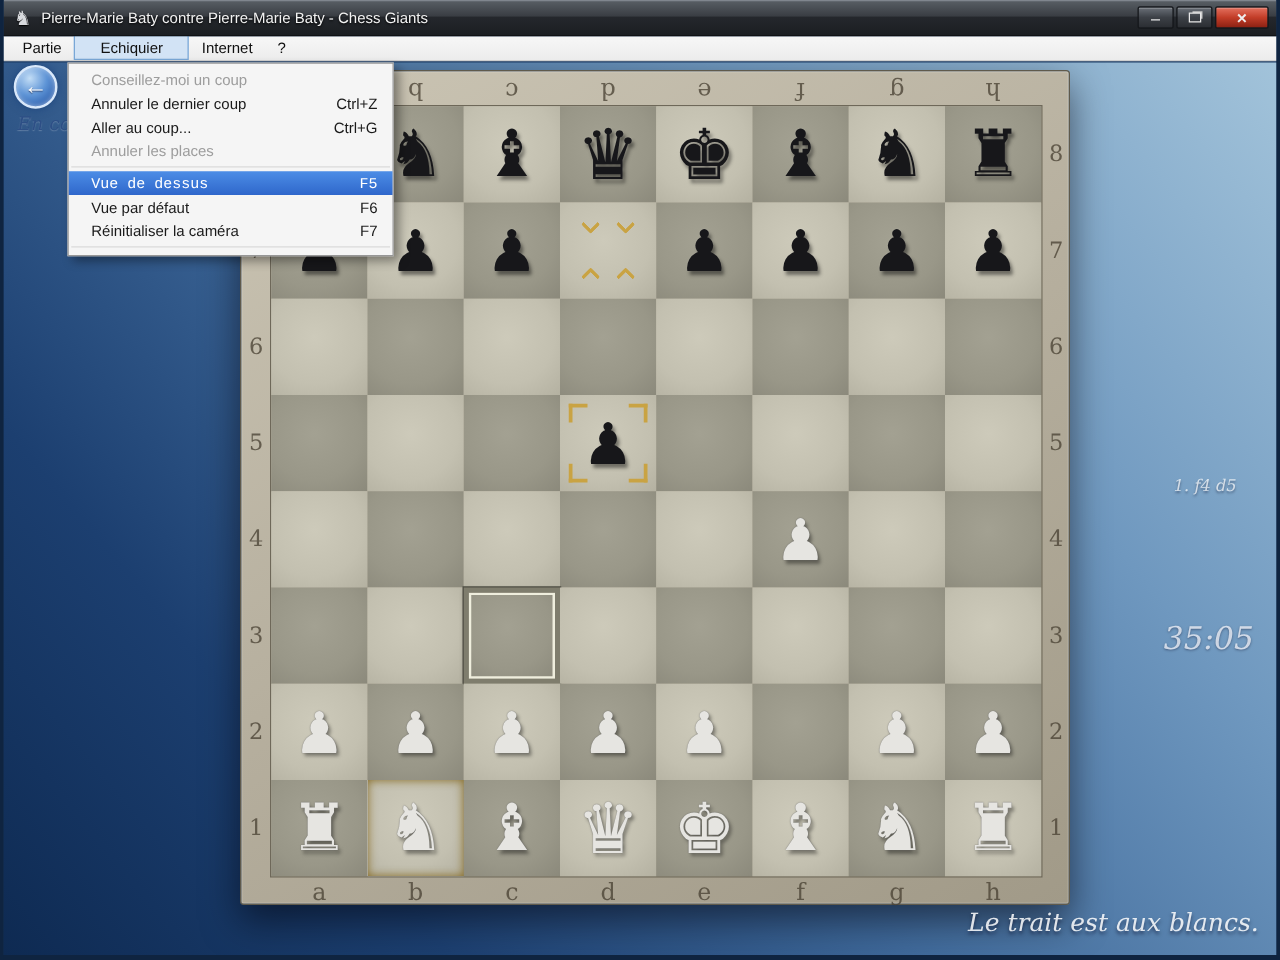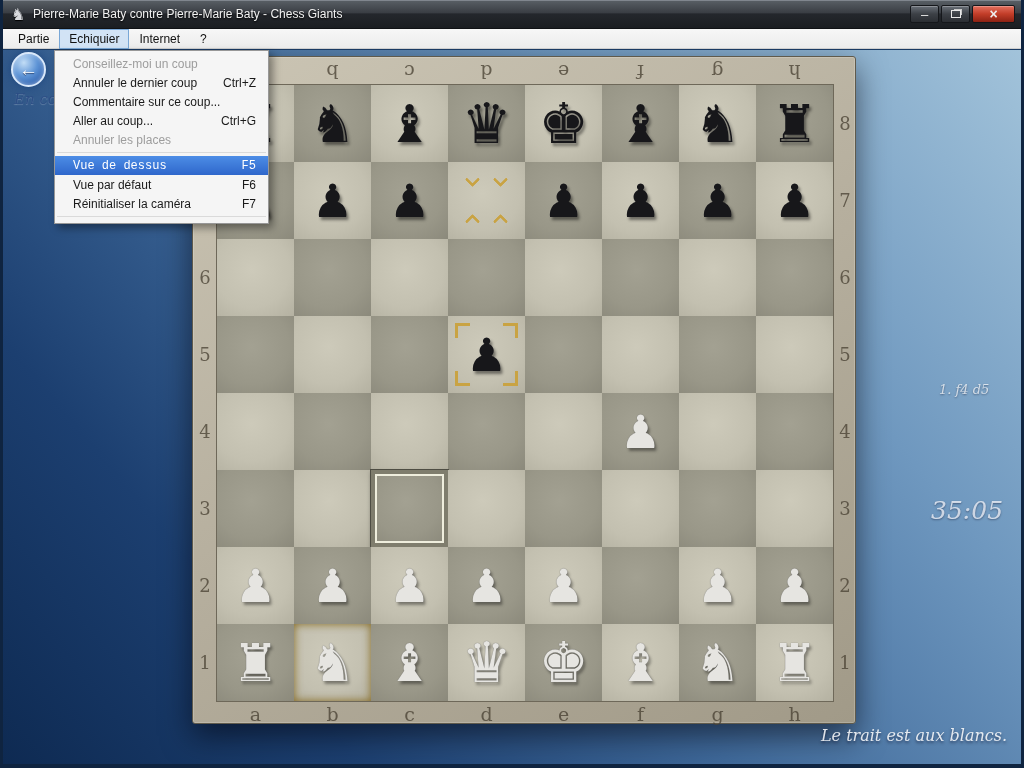--- a/index.html
+++ b/index.html
@@ -13,23 +13,23 @@
     border-bottom:1px solid #101215; box-shadow:inset 0 1px 0 #80868e; }
   #title-icon { position:absolute; left:8px; top:5px; font-size:16px; color:#d8dade; text-shadow:0 1px 1px #000; }
   #title-text { position:absolute; left:30px; top:0; line-height:29px; font-size:12px; color:#f2f2f2; text-shadow:0 1px 2px #000; }
   #winbtns { position:absolute; right:6px; top:5px; display:flex; }
   .wbtn { width:29px; height:18px; margin-left:2px; border:1px solid #15171b; border-radius:2px;
     background:linear-gradient(#6a7078,#3c4046 50%,#2b2e33); color:#eee; display:flex; align-items:center; justify-content:center;
     font-size:13px; line-height:1; cursor:default; box-shadow:inset 0 1px 0 rgba(255,255,255,0.25); }
   .wbtn.close { width:43px; background:linear-gradient(#e4715f,#c23d28 50%,#8c2113); font-size:14px; font-weight:bold; }
   .maxbox { display:block; width:10px; height:8px; border:1px solid #e8e8e8; box-shadow:2px -2px 0 -1px #c8c8c8; }
   
-  #menubar { height:20px; background:linear-gradient(#f7f7f7,#ececec); border-bottom:1px solid #cfcfcf; display:flex; align-items:center; padding-left:5px; }
+  #menubar { height:20px; background:linear-gradient(#f7f7f7,#ececec); border-bottom:1px solid #cfcfcf; display:flex; align-items:flex-end; padding-left:5px; }
   .mb-item { padding:3px 10px; font-size:12px; color:#111; display:flex; align-items:center; }
-  .mb-item.open { background:#d2e3f5; border:1px solid #79a7d6; padding:2px 9px; }
+  .mb-item.open { background:#d2e3f5; border:1px solid #79a7d6; padding:2px 20px; }
   
   #content { position:absolute; top:50px; left:0; right:0; bottom:0;
     background:linear-gradient(230deg, #a2c3da 0%, #6f98bf 28%, #3f699a 55%, #1c3f70 78%, #0e2a52 100%); overflow:hidden; }
   
   #back-button { position:absolute; left:8px; top:2px; width:35px; height:35px; border-radius:50%;
     background:radial-gradient(circle at 35% 28%, #c2ddf6 0%, #5e94d6 45%, #2a5cab 85%);
     border:2px solid #d9e8fa; box-shadow:0 0 8px rgba(20,60,120,0.7), inset 0 0 4px rgba(255,255,255,0.5);
     color:#fff; display:flex; align-items:center; justify-content:center; font-size:19px; font-weight:bold; z-index:150;
     text-shadow:0 1px 1px rgba(0,0,30,0.6); }
   #back-label { position:absolute; left:11px; top:40px; font-family:"DejaVu Serif",serif; font-style:italic;
@@ -72,23 +72,23 @@
   .labels.bottom span { width:77px; text-align:center; font-size:19px; }
   .labels.left, .labels.right { top:28px; width:24px; height:616px; display:flex; flex-direction:column; }
   .labels.left { left:0; } .labels.right { left:640px; }
   .labels.left span, .labels.right span { height:77px; display:flex; align-items:center; justify-content:center; font-size:18px; }
   
   #moves-text { position:absolute; left:936px; top:332px; font-family:"DejaVu Serif",serif; font-style:italic;
     font-size:13px; color:rgba(255,255,255,0.72); text-shadow:0 1px 2px rgba(0,0,30,0.4); white-space:nowrap; }
   #clock-text { position:absolute; left:928px; top:446px; font-family:"DejaVu Serif",serif; font-style:italic;
     font-size:25px; color:rgba(248,250,255,0.75); text-shadow:0 1px 2px rgba(0,0,30,0.4); }
   #status-text { position:absolute; right:14px; top:676px; font-family:"DejaVu Serif",serif; font-style:italic;
-    font-size:16px; color:rgba(255,255,255,0.85); text-shadow:0 2px 3px rgba(0,0,30,0.5); white-space:nowrap; }
-  
-  #dropdown { position:absolute; left:51px; top:50px; width:215px; background:#f5f5f5;
+    font-size:20px; color:rgba(255,255,255,0.85); text-shadow:0 2px 3px rgba(0,0,30,0.5); white-space:nowrap; }
+  
+  #dropdown { position:absolute; left:51px; top:50px; width:261px; background:#f5f5f5;
     border:1px solid #979797; box-shadow:4px 4px 8px rgba(0,0,0,0.4); z-index:200; padding:3px 0; }
   .mi { height:19px; display:flex; align-items:center; padding:0 12px 0 18px; font-size:12px; color:#1a1a1a; }
   .mi .lab { flex:1; white-space:nowrap; }
   .mi .sc { margin-left:14px; white-space:nowrap; }
   .mi.disabled { color:#9d9d9d; }
   .mi.selected { background:linear-gradient(#4c8de6,#2f67cb); color:#fff;font-family:Liberation Mono, monospace; }
   .sep { height:1px; background:#dadada; margin:3px 2px; }
 </style>
 </head>
 <body>
@@ -314,24 +314,20 @@
   <div id="dropdown">
       <div class="mi disabled">
         <span class="lab">Conseillez-moi un coup</span>
         <span class="sc"></span>
       </div>
       <div class="mi normal">
         <span class="lab">Annuler le dernier coup</span>
         <span class="sc">Ctrl+Z</span>
       </div>
       <div class="mi normal">
-        <span class="lab">Commentaire sur ce coup...</span>
-        <span class="sc"></span>
-      </div>
-      <div class="mi normal">
         <span class="lab">Aller au coup...</span>
         <span class="sc">Ctrl+G</span>
       </div>
       <div class="mi disabled">
         <span class="lab">Annuler les places</span>
         <span class="sc"></span>
       </div>
       <div class="sep"></div>
       <div class="mi selected">
         <span class="lab">Vue de dessus</span>

